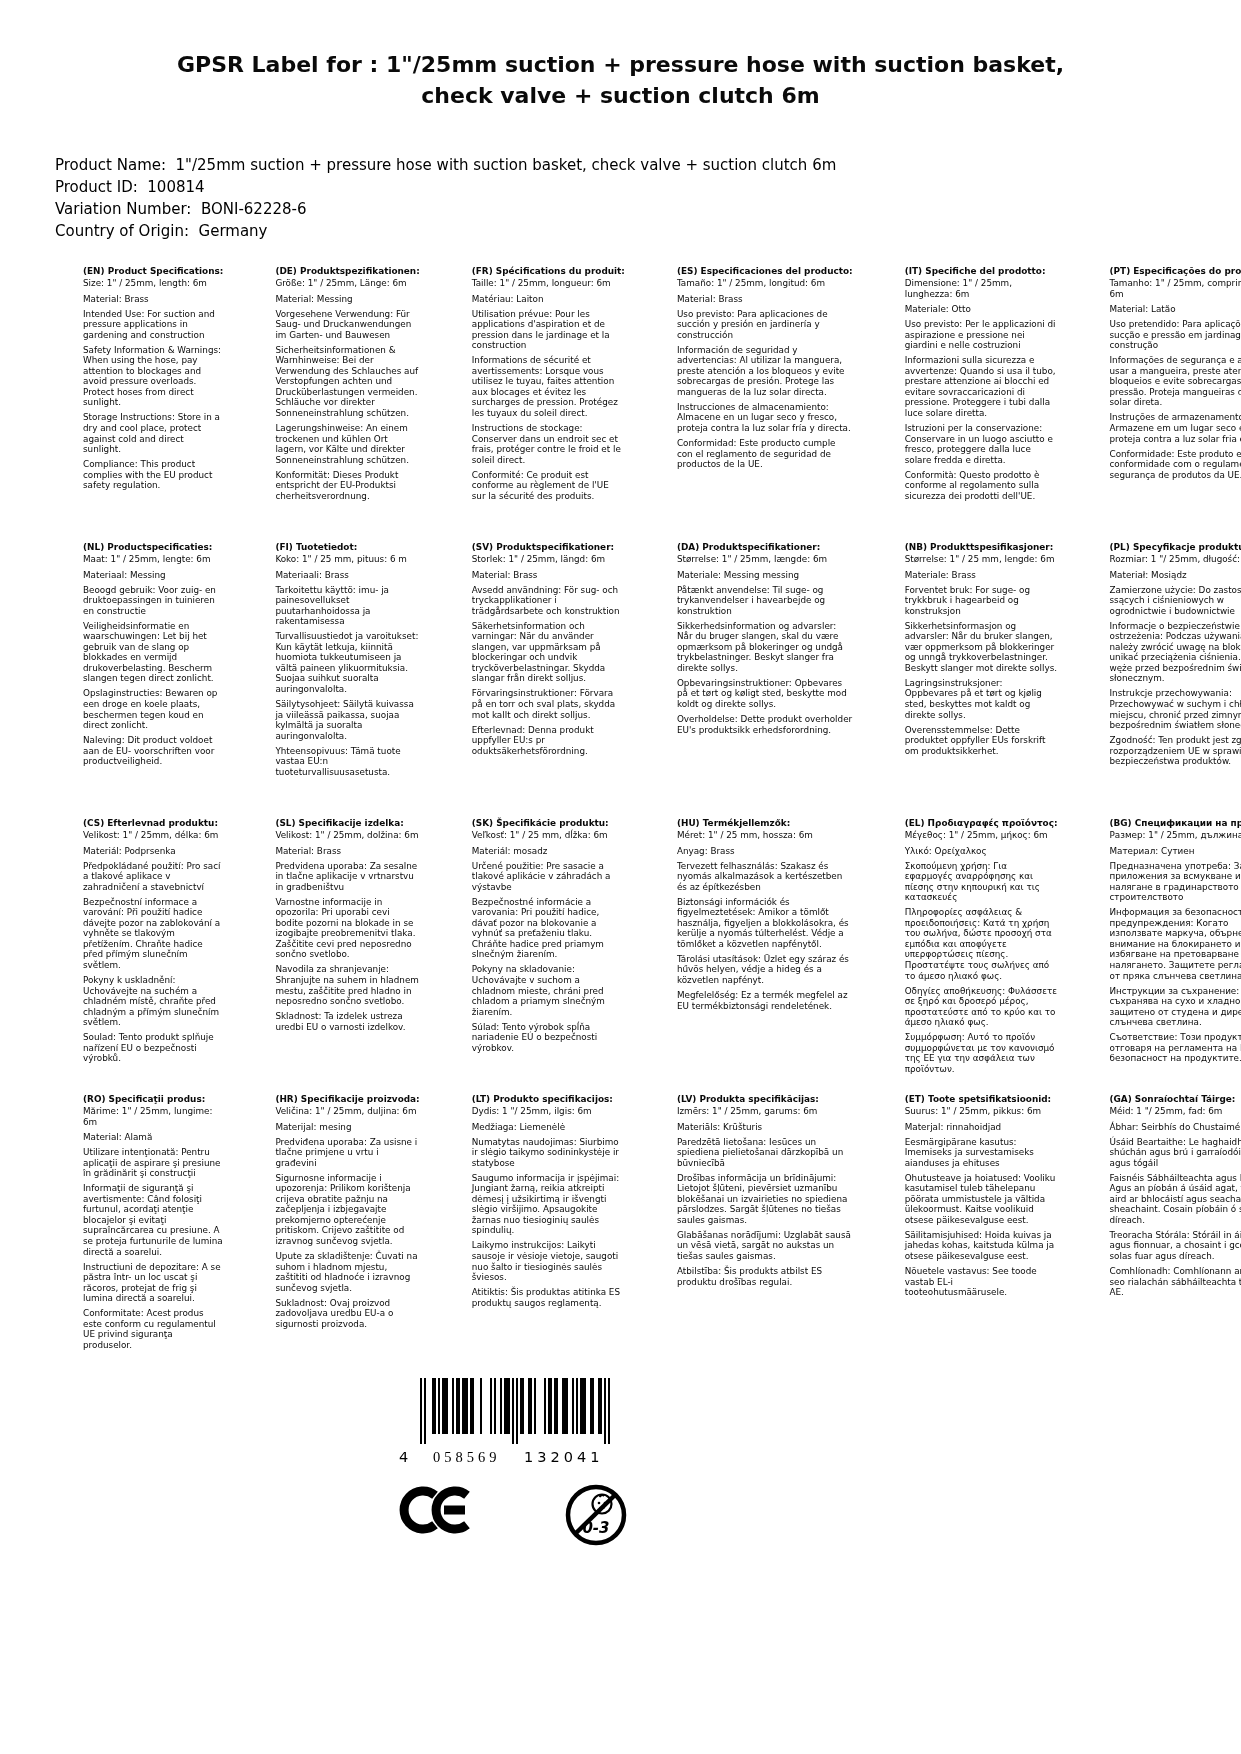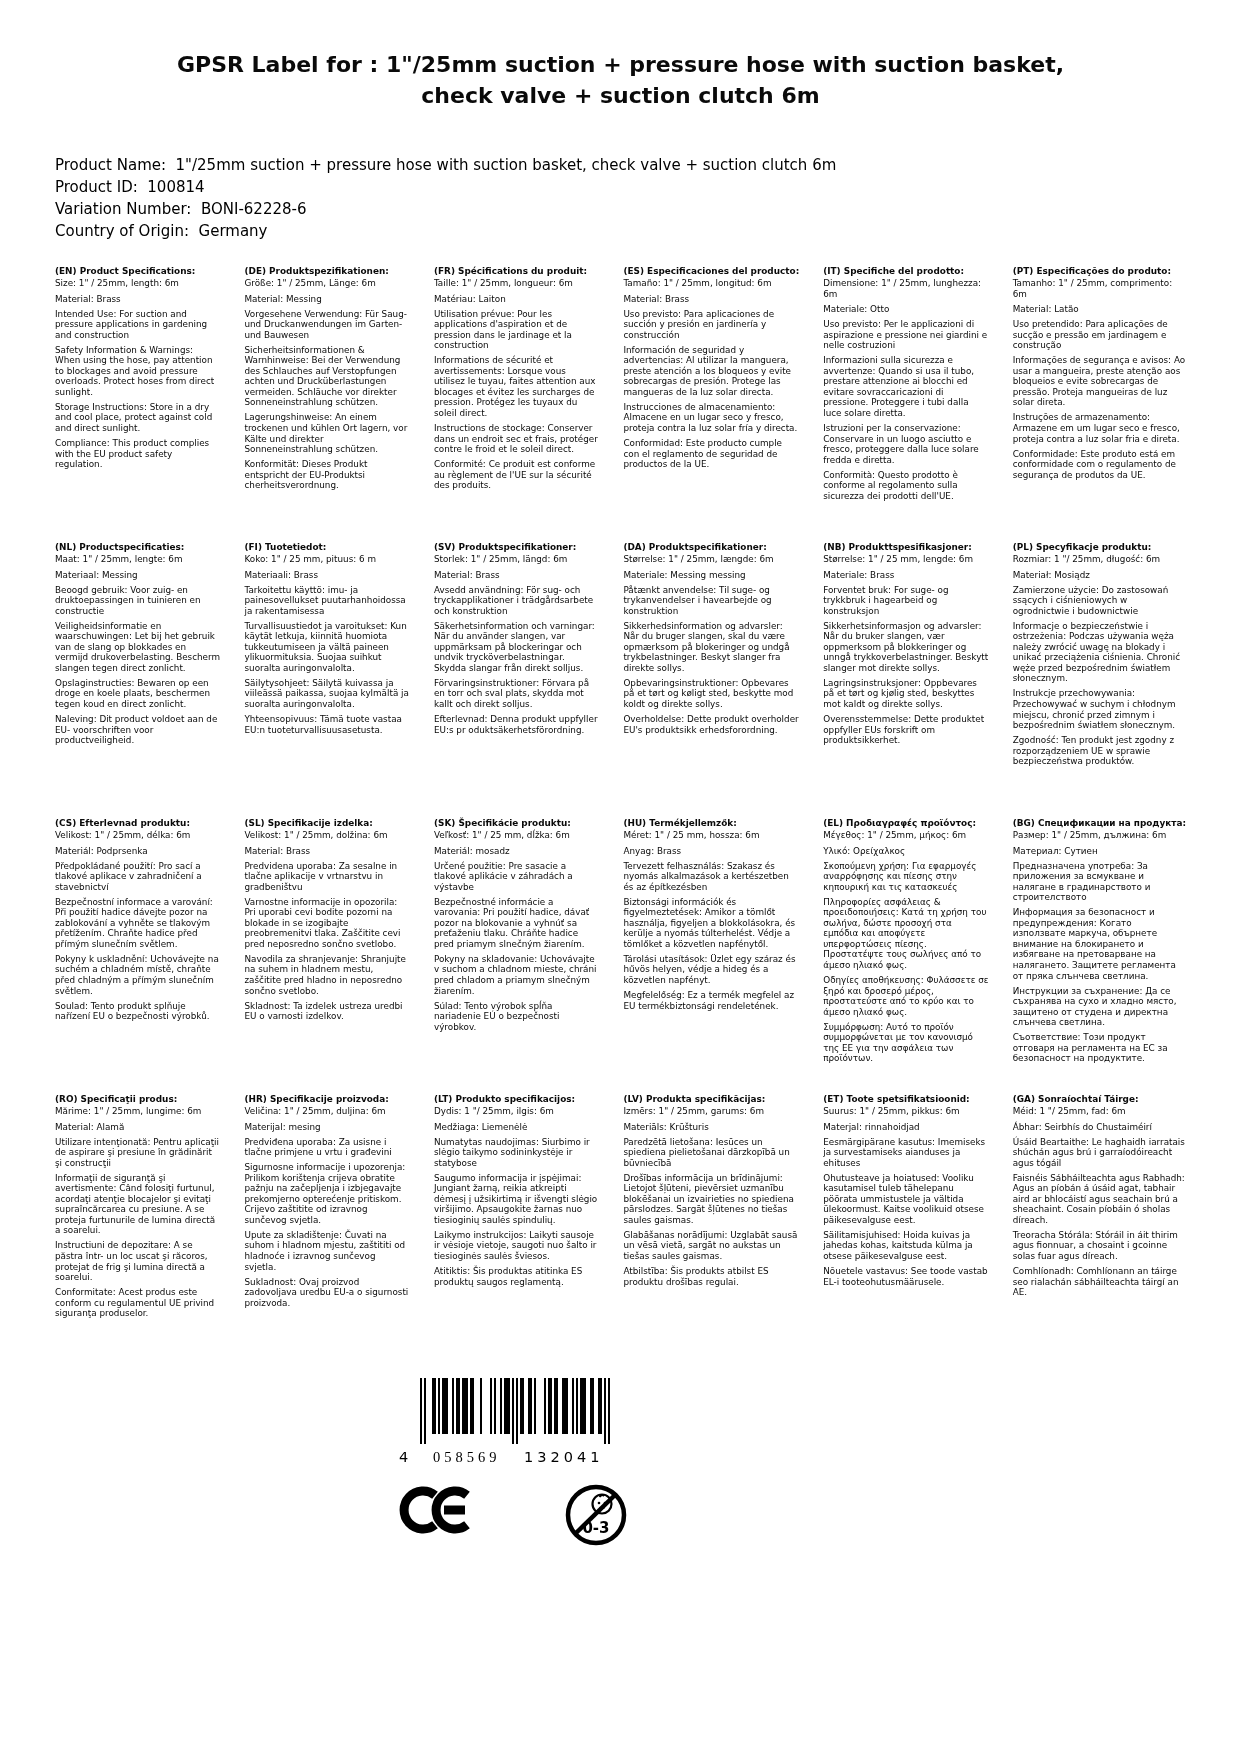--- a/index.html
+++ b/index.html
@@ -13,30 +13,30 @@
     font-size:22px;font-weight:bold;line-height:1.4;color:#0a0a0a;
   }
   .product-info{margin:42px 0 0 55px;font-size:15px;line-height:1.47;}
   .info-row{white-space:nowrap;}
   .info-label{font-weight:normal;}
   .info-value{font-weight:normal;}
   .lang-grid{
     display:grid;grid-template-columns:repeat(6,1fr);column-gap:24px;
     margin:24px 55px 0;grid-auto-rows:minmax(276px,auto);
   }
-  .lang-block{font-size:8.8px;line-height:1.2;color:#0a0a0a;}
+  .lang-block{font-size:8.8px;line-height:1.2;color:#0a0a0a;margin-left:28px;}
   .lang-heading{font-weight:bold;font-size:8.9px;white-space:nowrap;margin-bottom:2px;}
   .spec-para{margin:0 0 4.5px 0;}
   .barcode-section{margin:8px 0 0 398px;width:270px;}
   .barcode-inner{position:relative;width:190px;margin-left:22px;}
   .bc-digits{position:relative;height:20px;font-size:14.5px;margin-top:1px;}
   .bc-prefix{position:absolute;left:-21px;top:0;}
   .bc-left{position:absolute;left:13px;top:0;letter-spacing:4px;font-family:Liberation Serif, serif;}
   .bc-right{position:absolute;left:104px;top:0;letter-spacing:4px;}
-  .symbols-row{display:flex;align-items:flex-start;gap:90px;margin:14px 0 0 0;}
+  .symbols-row{display:flex;align-items:flex-start;gap:90px;margin:14px 0 0 0;font-style:italic;}
   .ce-mark svg, .age-warning svg{display:block;}
 </style>
 </head>
 <body>
 
 <div class="page-title">GPSR Label for : 1"/25mm suction + pressure hose with suction basket, check valve + suction clutch 6m</div>
 
 <div class="product-info" id="info-rows">
     <div class="info-row"><span class="info-label">Product Name:</span>&nbsp; <span class="info-value">1"/25mm suction + pressure hose with suction basket, check valve + suction clutch 6m</span></div>
     <div class="info-row"><span class="info-label">Product ID:</span>&nbsp; <span class="info-value">100814</span></div>

